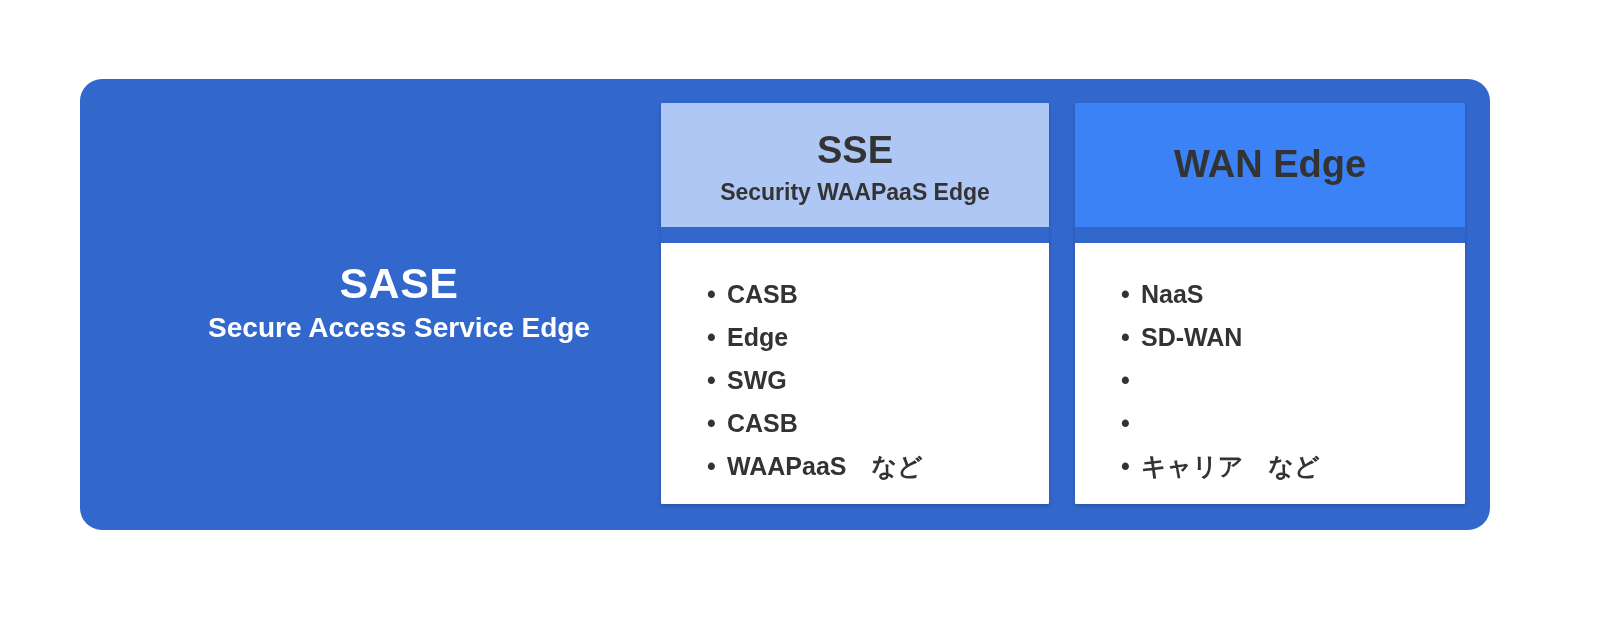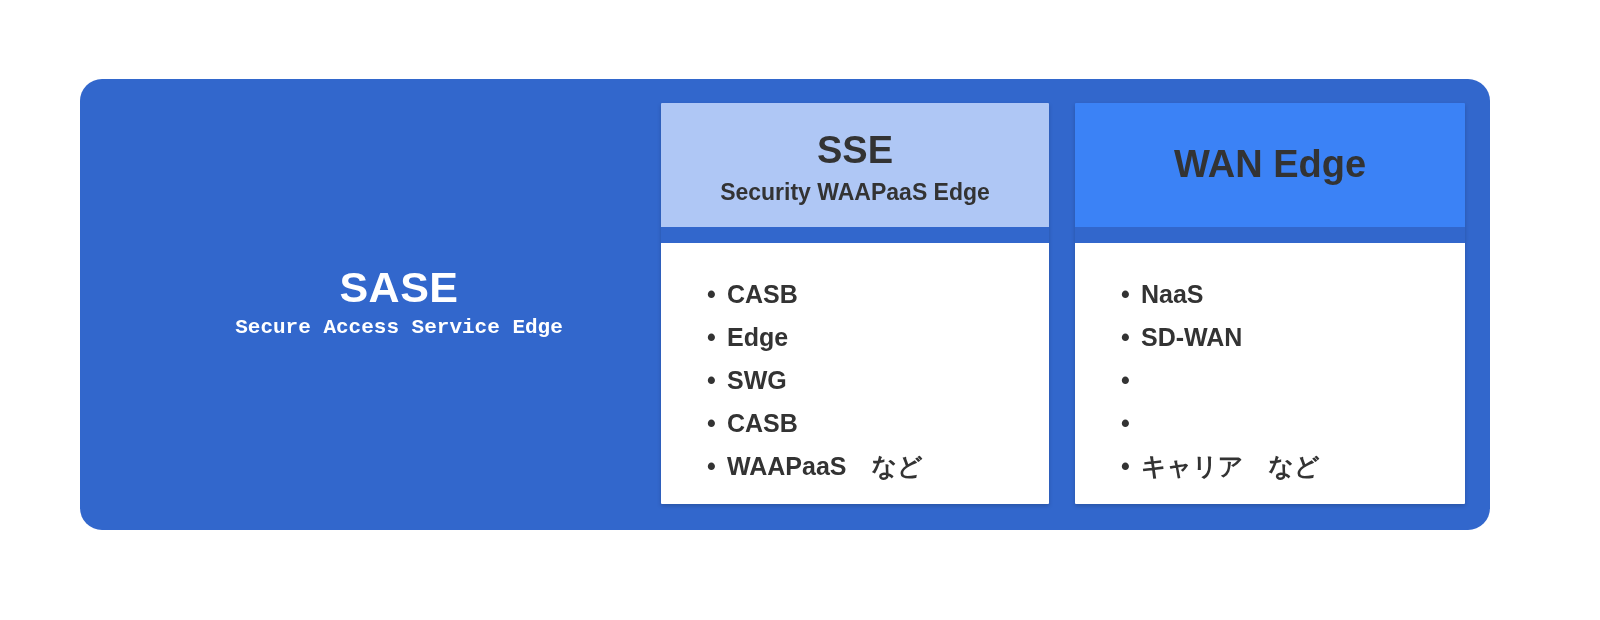--- a/index.html
+++ b/index.html
@@ -51,27 +51,26 @@
   .sase-title {
     font-size: 43px;
     font-weight: bold;
     color: #ffffff;
     line-height: 1.12;
     letter-spacing: 0.5px;
     white-space: nowrap;
   }
 
   .sase-subtitle {
-    font-size: 21px;
+    font-size: 28px;
     font-weight: bold;
     color: #ffffff;
     line-height: 1.2;
     margin-top: 4px;
     white-space: nowrap;
-    font-family: Liberation Mono, monospace;
   }
 
   
   .card {
     position: absolute;
     top: 24px;
     height: 401px;
     border-radius: 1px;
     overflow: hidden;
     display: flex;

